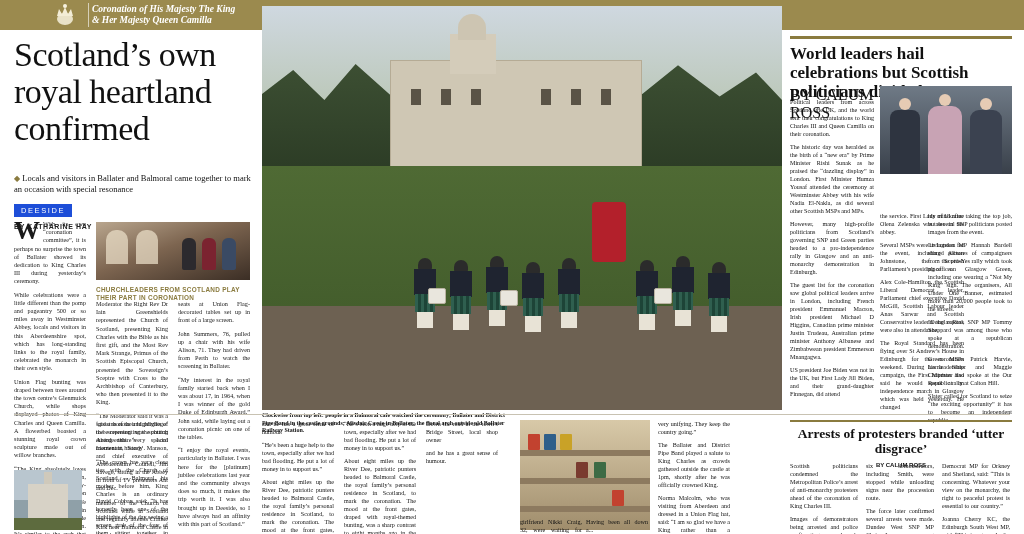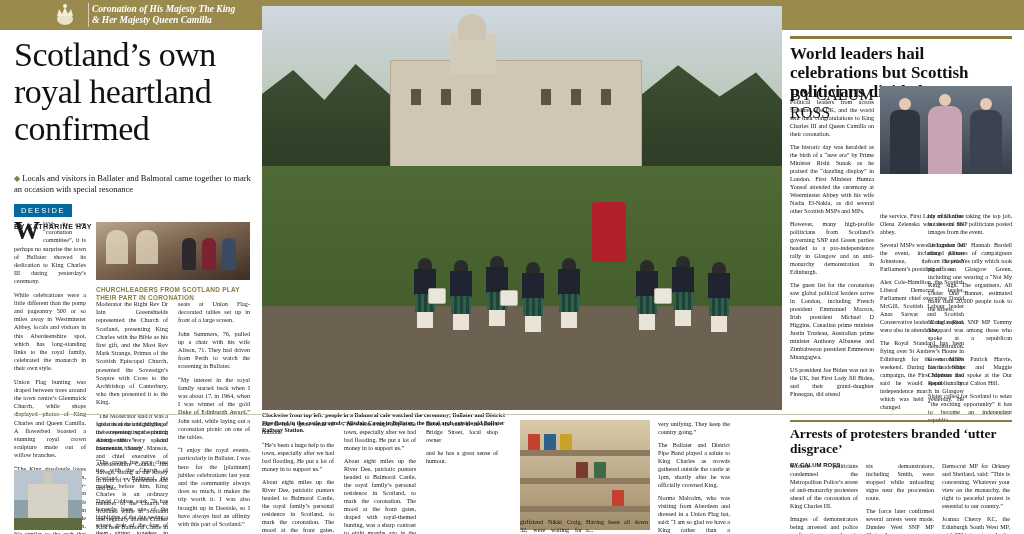--- a/index.html
+++ b/index.html
@@ -10,21 +10,21 @@
   .masthead{position:absolute;left:0;top:0;width:1024px;height:30px;background:#9b8a4e;}
   .masthead .crest{position:absolute;left:52px;top:2px;width:26px;height:26px;}
   .masthead .mh-text{position:absolute;left:92px;top:4px;color:#fff;font-family:"Liberation Serif",serif;font-style:italic;font-weight:bold;font-size:9.5px;line-height:11px;}
   .masthead .mh-rule{position:absolute;left:88px;top:3px;width:1px;height:24px;background:rgba(255,255,255,.6);}
 
   
   .main-left{position:absolute;left:14px;top:36px;width:246px;}
   .headline{font-family:"Liberation Serif",serif;font-size:34px;line-height:37px;font-weight:normal;letter-spacing:-0.5px;color:#111;margin:0;}
   .standfirst{margin-top:26px;font-size:8.5px;line-height:10px;font-weight:normal;color:#111;}
   .standfirst .dia{color:#8a7b3f;font-size:8px;}
-  .deeside{margin-top:10px;display:inline-block;background:#0369a1;color:#fff;font-size:7.5px;letter-spacing:1.6px;padding:2px 7px;font-family:"Liberation Sans",sans-serif;}
+  .deeside{margin-top:10px;display:inline-block;background:#1d4ed8;color:#fff;font-size:7.5px;letter-spacing:1.6px;padding:2px 7px;font-family:"Liberation Sans",sans-serif;}
   .byline{margin-top:6px;font-size:7px;font-weight:bold;letter-spacing:.6px;font-family:"Liberation Sans",sans-serif;color:#222;}
 
   .col-body{font-size:6.2px;line-height:8.2px;text-align:justify;color:#1a1a1a;}
   .col-body p{margin:0 0 5px 0;}
   .dropcap{float:left;font-size:26px;line-height:20px;font-weight:bold;padding:1px 3px 0 0;font-family:"Liberation Serif",serif;}
 
   .lcol1{position:absolute;left:14px;top:220px;width:72px;}
   .lcol2{position:absolute;left:96px;top:300px;width:72px;}
   .lcol3{position:absolute;left:178px;top:300px;width:72px;}
 
@@ -75,21 +75,21 @@
   .band-rule{position:absolute;left:14px;top:414px;width:996px;height:1px;background:#c8c2b2;}
 
   .lowcol{position:absolute;font-size:6.1px;line-height:8px;text-align:justify;width:72px;}
   .lowcol p{margin:0 0 5px 0;}
 
   .low-photo{position:absolute;left:520px;top:420px;width:130px;height:110px;overflow:hidden;background:#b9a88c;}
   .low-photo .shelf{position:absolute;left:0;width:130px;height:6px;background:#8d7a5f;}
   .low-photo .bg{position:absolute;inset:0;background:linear-gradient(#d8c9a8,#a08d6c);}
   .low-photo .tin{position:absolute;width:12px;height:16px;background:#c2422f;border-radius:1px;}
 
-  .arrests{position:absolute;left:790px;top:420px;width:222px;}
+  .arrests{position:absolute;left:790px;top:420px;width:222px;text-align:center;}
   .arrests .a-rule{position:absolute;left:0;top:0;width:222px;height:2px;background:#8a7b3f;}
   .arrests h3{margin:6px 0 0 0;font-size:13.5px;line-height:15px;font-weight:bold;}
   .arrests .abyline{margin-top:6px;font-size:6px;font-weight:bold;font-family:"Liberation Sans",sans-serif;}
   .acol{position:absolute;font-size:6.1px;line-height:8px;text-align:justify;width:68px;}
   .acol p{margin:0 0 5px 0;}
 
   .mini-photo{position:absolute;left:14px;top:470px;width:68px;height:60px;background:#8fa0a8;overflow:hidden;}
   .mini-photo .sky{position:absolute;left:0;top:0;width:68px;height:30px;background:#b9c6cf;}
   .mini-photo .bld{position:absolute;left:14px;top:14px;width:40px;height:34px;background:#d7d2c6;}
   .mini-photo .spire{position:absolute;left:30px;top:2px;width:8px;height:16px;background:#cfc9bb;}

